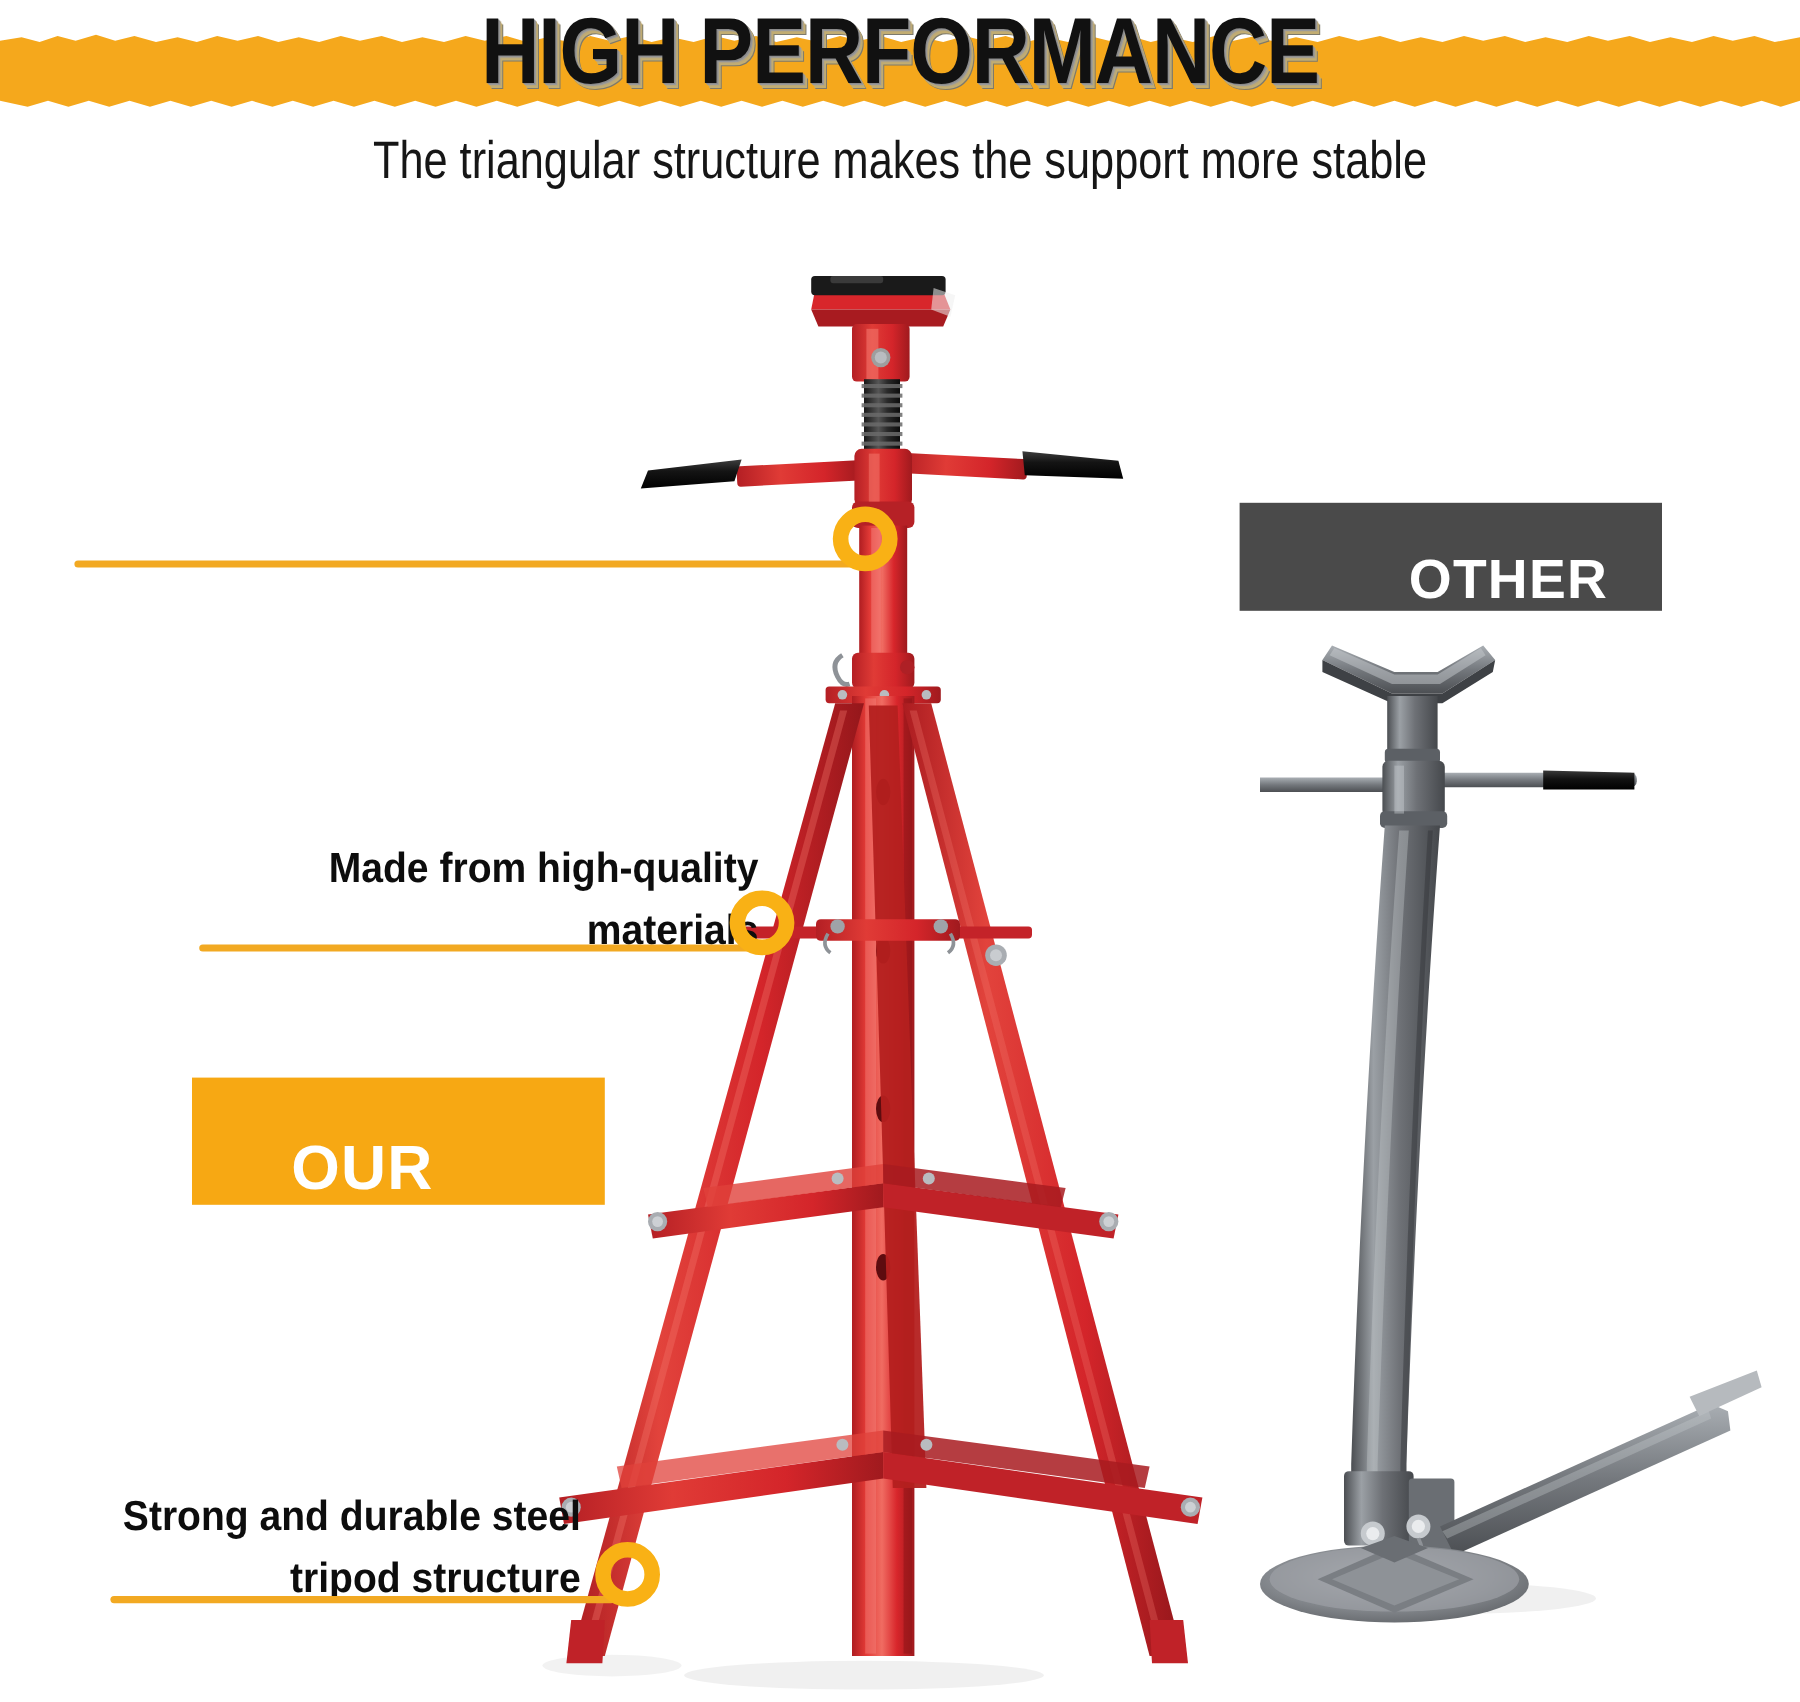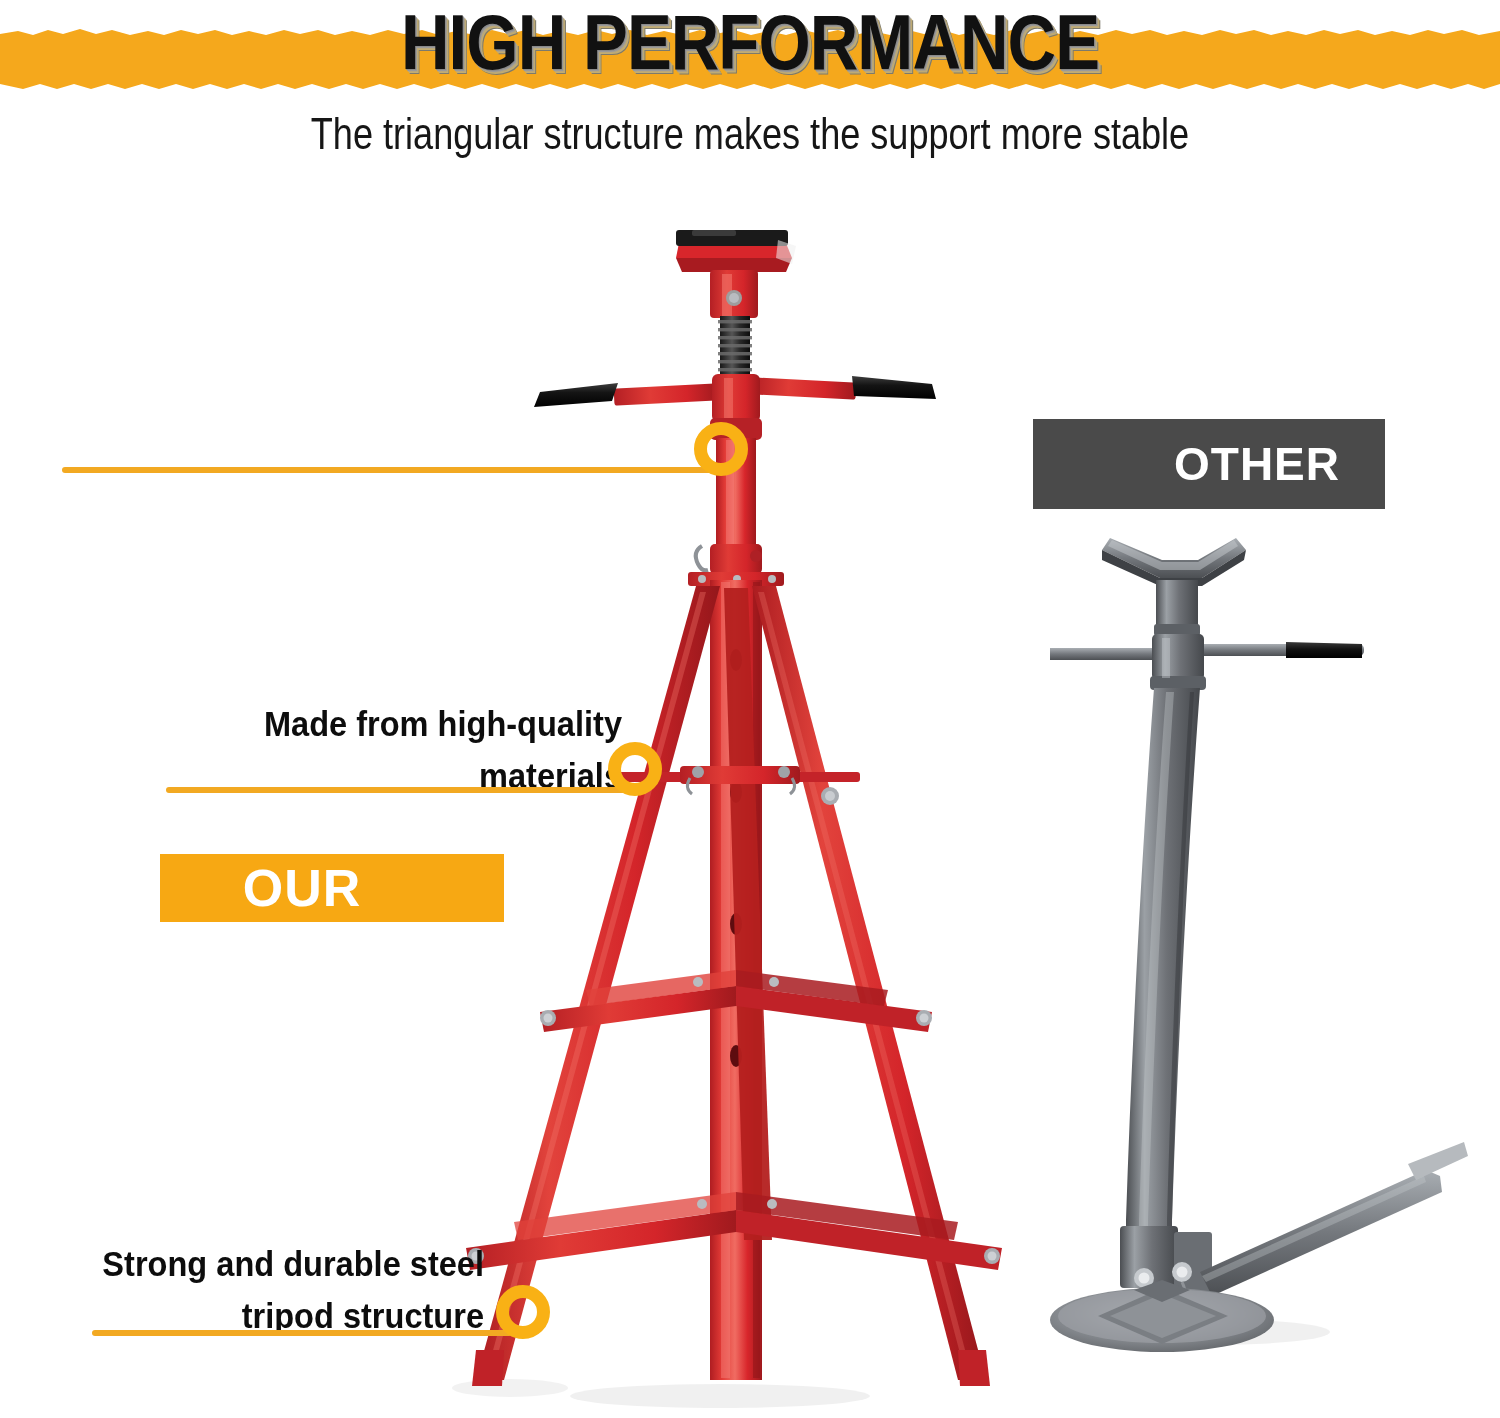--- a/index.html
+++ b/index.html
@@ -64,28 +64,28 @@
   .c-ring{
     position:absolute;border-radius:50%;
     border:13px solid #F9B115;
     box-sizing:border-box;
     background:transparent;
   }
 
   
   .chip{
     position:absolute;
-    display:flex;align-items:center;
+    display:flex;align-items:flex-end;
     font-family:"Liberation Sans", sans-serif;
     font-weight:bold;
     color:#ffffff;
     letter-spacing:1px;
   }
   .chip-our{
-    left:160px;top:854px;width:344px;height:68px;
+    left:160px;top:898px;width:344px;height:106px;
     background:#F7A813;
     justify-content:center;
     font-size:52px;
     padding-right:60px;
     box-sizing:border-box;
   }
   .chip-other{
     left:1033px;top:419px;width:352px;height:90px;
     background:#4a4a4a;
     justify-content:center;
@@ -374,21 +374,21 @@
       <ellipse cx="112" cy="796" rx="104" ry="27" fill="#9CA0A5" opacity="0.7"></ellipse>
       <path d="M48,796 L112,768 L178,796 L112,824 Z" fill="#7A7E83"></path>
       <path d="M60,796 L112,774 L166,796 L112,818 Z" fill="#8E9297"></path>
       <path d="M84,770 L112,760 L140,770 L112,782 Z" fill="#6A6E73"></path>
     </g>
   </svg>
 
   <div class="c-line" style="left:62px;top:467px;width:660px;"></div>
   <div class="c-ring" style="left:694px;top:422px;width:54px;height:54px;"></div>
 
-  <div class="callout" style="left:30px;top:698px;width:592px;">
+  <div class="callout" style="left:40px;top:698px;width:592px;">
     <div class="ctext">Made from high-quality</div>
     <div class="ctext">materials</div>
   </div>
   <div class="c-line" style="left:166px;top:787px;width:470px;"></div>
   <div class="c-ring" style="left:608px;top:742px;width:54px;height:54px;"></div>
 
   <div class="callout" style="left:-56px;top:1238px;width:540px;">
     <div class="ctext">Strong and durable steel</div>
     <div class="ctext">tripod structure</div>
   </div>

